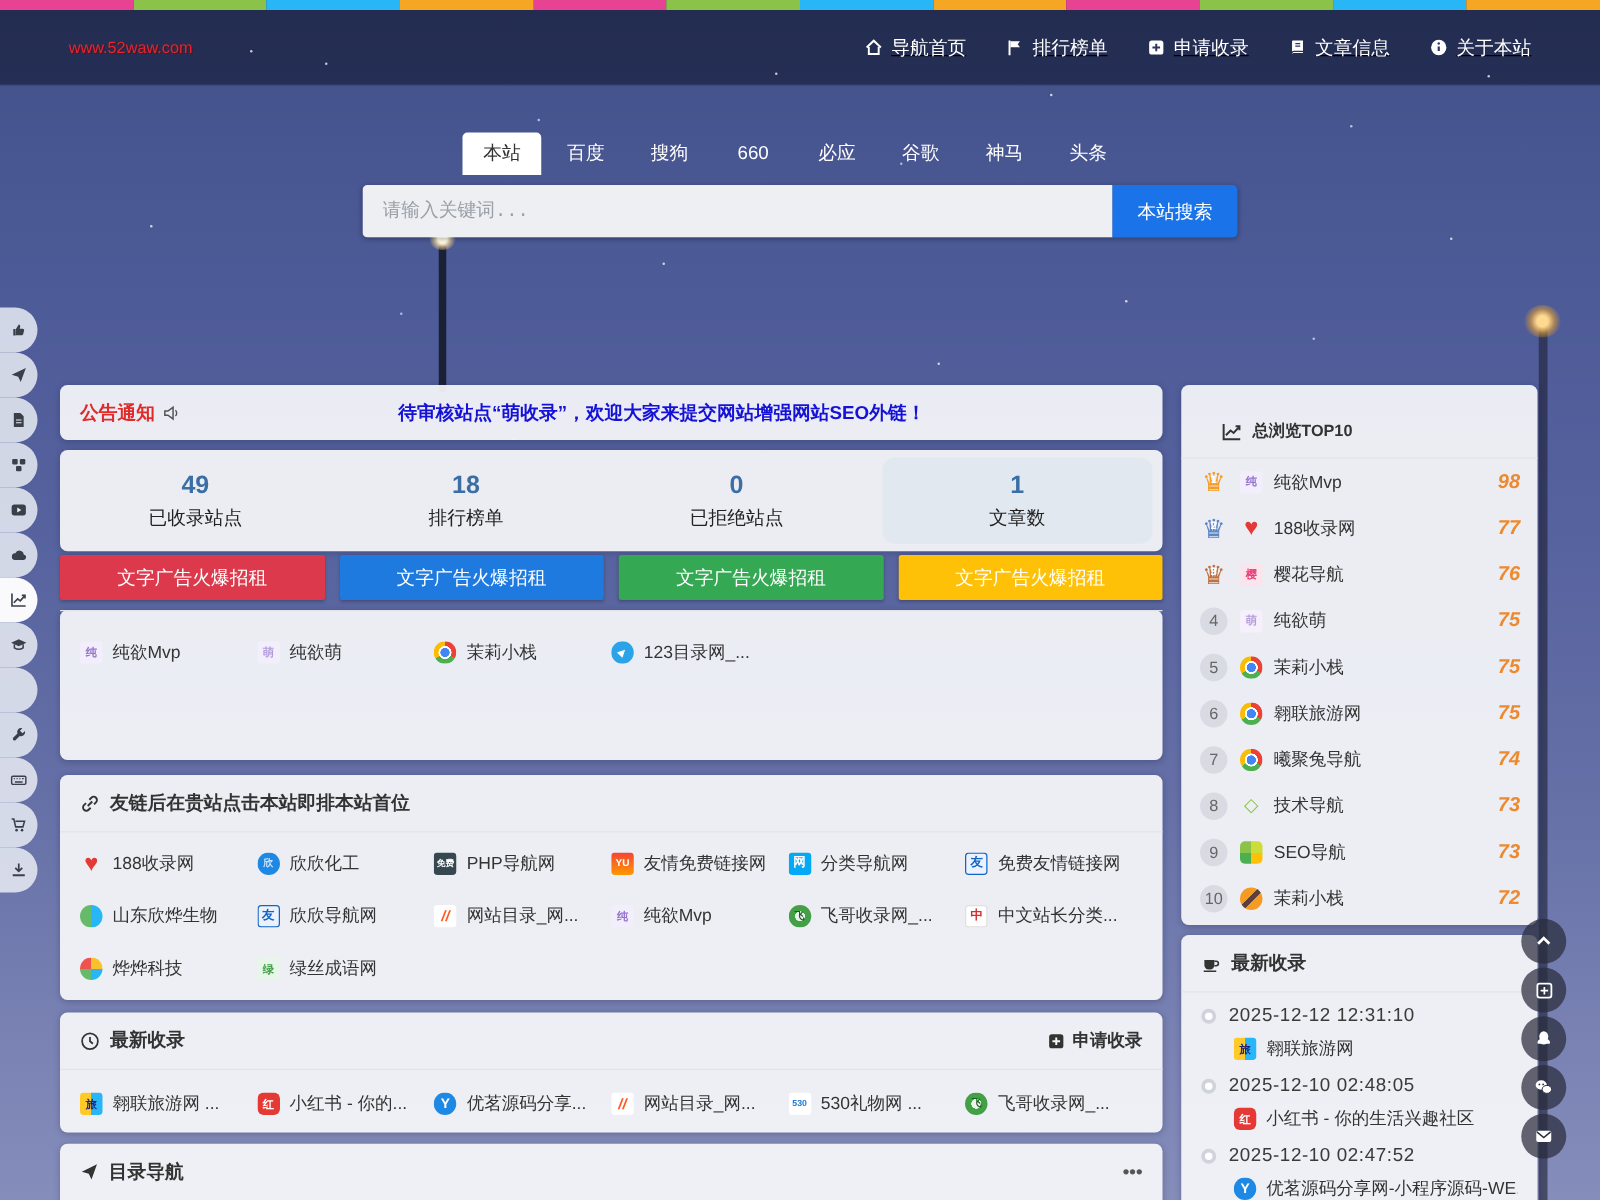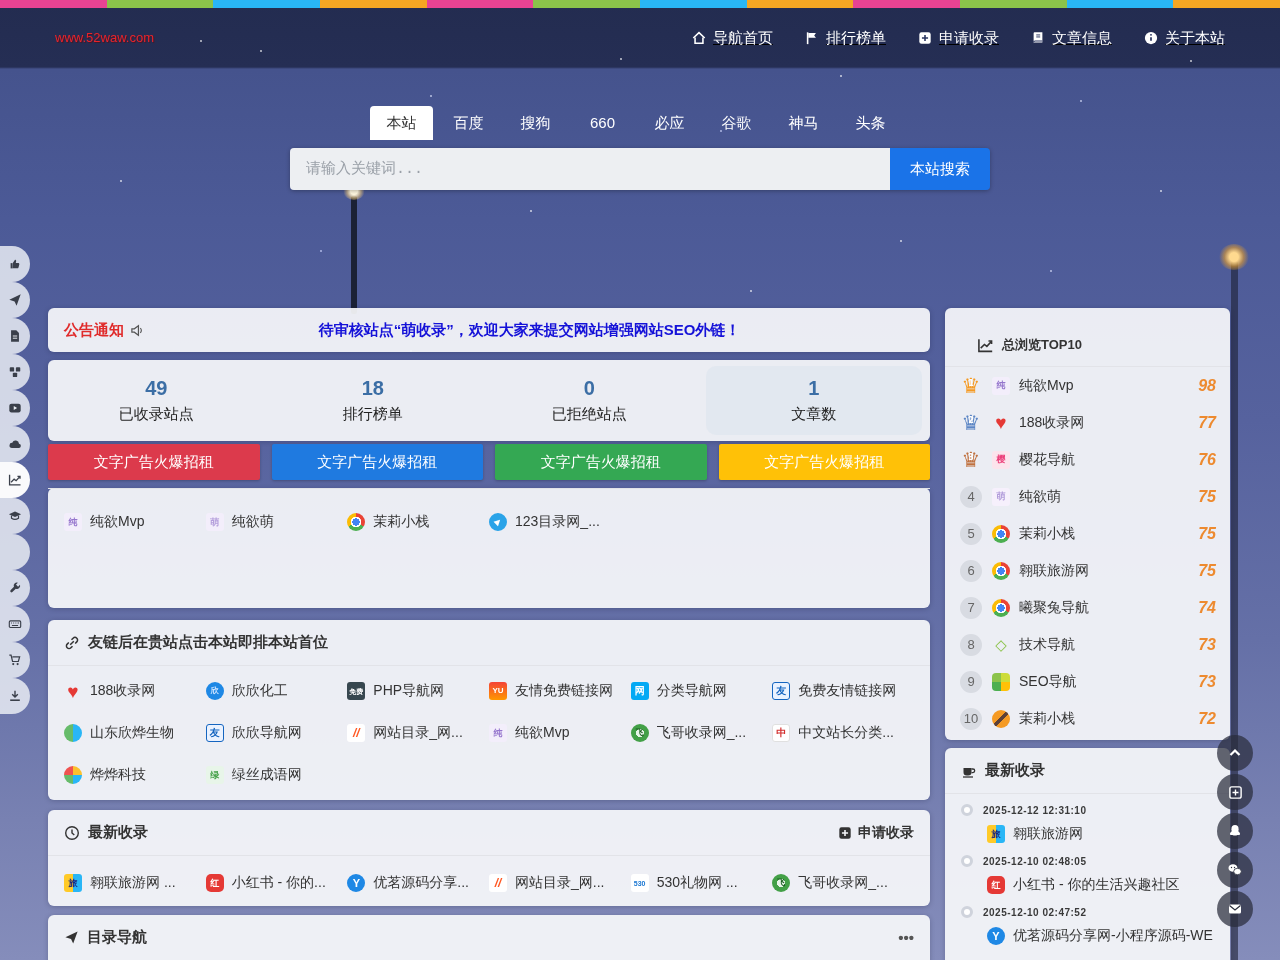--- a/index.html
+++ b/index.html
@@ -91,21 +91,21 @@
   .rank { width:24px; flex:none; display:flex; align-items:center; justify-content:center; }
   .crown { position:relative; font-size:21px; line-height:20px; font-family:"DejaVu Sans",sans-serif; }
   .crown b { position:absolute; left:0; right:0; bottom:2px; text-align:center; font-size:8px; color:#fff; font-style:normal; }
   .rank-circle { width:22px; height:22px; border-radius:50%; background:#d8dbe2; color:#666; font-size:13px; display:flex; align-items:center; justify-content:center; }
 
   
   #latestPanel { left:945px; top:748px; width:285px; height:260px; }
   .lp-entry { padding:10px 16px 0; }
   .lp-timerow { display:flex; align-items:center; gap:10px; }
   .lp-bullet { width:12px; height:12px; border-radius:50%; background:#fff; border:3px solid #cfd3dc; flex:none; }
-  .lp-time { font-weight:bold; font-size:10px; color:#3a3a3a; letter-spacing:.5px; }
+  .lp-time { font-weight:normal; font-size:15px; color:#3a3a3a; letter-spacing:.5px; }
   .lp-namerow { display:flex; align-items:center; gap:8px; margin:9px 0 2px 26px; font-size:14px; color:#333; white-space:nowrap; overflow:hidden; cursor:pointer; }
 
   
   .dock-left { position:absolute; left:0; top:246px; display:flex; flex-direction:column; z-index:5; }
   .dock-pill { width:30px; height:36px; border-radius:0 18px 18px 0; background:rgba(233,236,243,.85); display:flex; align-items:center; justify-content:center; cursor:pointer; }
   .dock-pill.active { background:rgba(255,255,255,.97); }
   .dock-right { position:absolute; left:1217px; top:735px; display:flex; flex-direction:column; gap:3px; z-index:6; }
   .dock-circle { width:36px; height:36px; border-radius:50%; background:rgba(42,45,60,.72); display:flex; align-items:center; justify-content:center; cursor:pointer; }
 </style>
 </head>

